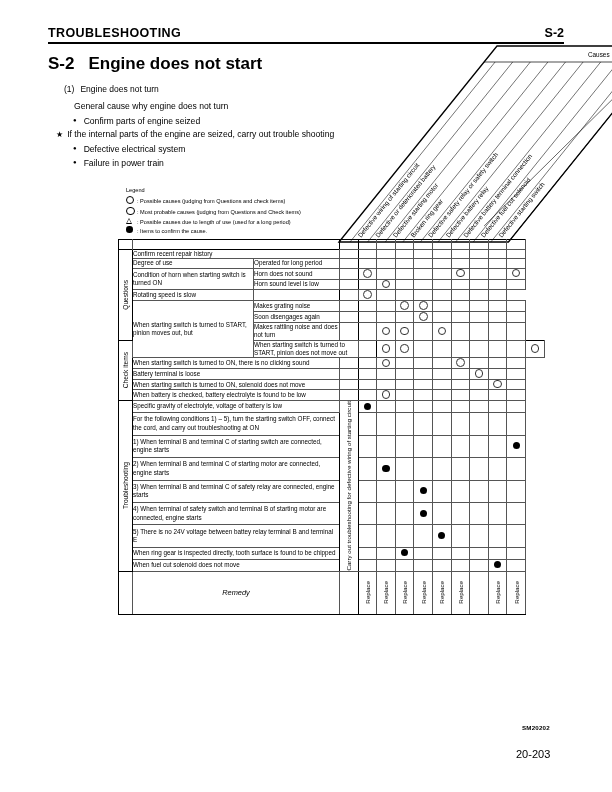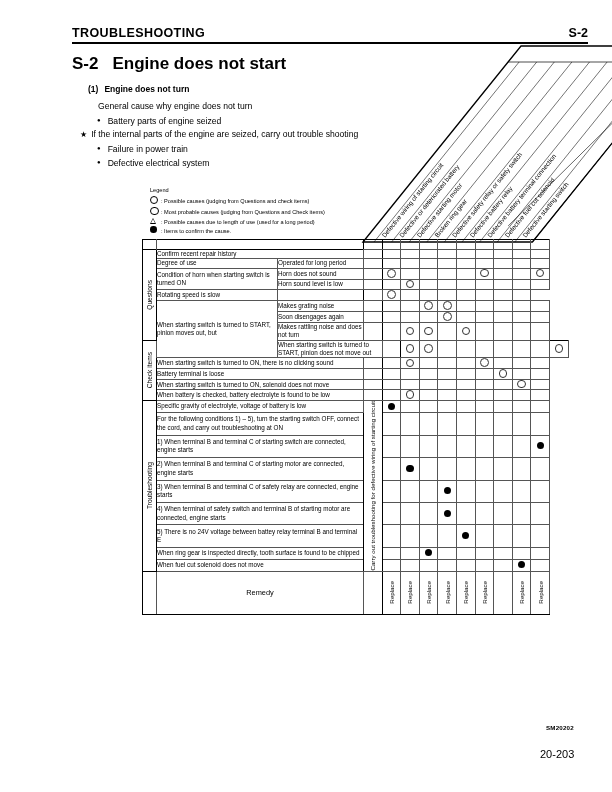--- a/index.html
+++ b/index.html
@@ -5,34 +5,34 @@
   html,body{margin:0;padding:0;}
   body{
     width:612px;height:792px;
     background:#fff;
     font-family:"Liberation Sans", sans-serif;
     color:#000;
     position:relative;
     overflow:hidden;
     -webkit-font-smoothing:antialiased;
   }
-  .page{position:absolute;inset:0;margin-left:24px;}
+  .page{position:absolute;inset:0;}
 
   
   .hdr{
     position:absolute;left:48px;top:26px;width:516px;
     display:flex;justify-content:space-between;align-items:flex-end;
     border-bottom:2px solid #000;padding-bottom:2px;
   }
   .hdr-title{font-size:12.5px;font-weight:bold;letter-spacing:.4px;}
   .hdr-page{font-size:12.5px;font-weight:bold;}
 
   .doc-title{position:absolute;left:48px;top:54px;font-size:17px;font-weight:bold;}
   .doc-title .num{margin-right:14px;}
-  .sub-title{position:absolute;left:48px;top:84px;font-size:8.5px;font-weight:bold;padding-left:16px;}
+  .sub-title{position:absolute;left:48px;top:84px;font-size:8.5px;font-weight:normal;padding-left:16px;}
   .sub-title .n{margin-right:6px;}
 
   .body-txt{position:absolute;left:48px;top:100px;width:310px;font-size:8.6px;line-height:13.6px;}
   .ind1{margin-left:26px;}
   .bullet{margin-left:38px;text-indent:-13px;}
   .bullet:before{content:"\25CF";font-size:6px;vertical-align:2px;margin-right:7px;}
   .star{margin-left:20px;text-indent:-12px;}
   .star:before{content:"\2605";font-size:8px;margin-right:4px;}
   .cont{margin-left:0;}
 
@@ -66,21 +66,21 @@
   .vcol{width:11px;text-align:center;border-left:.9px solid #000 !important;border-right:.9px solid #000 !important;}
   .vcol span{display:block;writing-mode:vertical-rl;transform:rotate(180deg);font-size:6.2px;white-space:nowrap;margin:0 auto;}
   .mk{display:inline-block;}
   .mk.circle{width:6.4px;height:6.4px;border:.8px solid #333;border-radius:50%;}
   .mk.circle2{width:6.8px;height:6.8px;border:1.4px solid #333;border-radius:50%;}
   .mk.dot{width:7.2px;height:7.2px;border-radius:50%;background:#000;}
   .hdrow td{height:9px;border-top:.9px solid #000 !important;}
   .thickb{border-bottom:1.4px solid #000 !important;}
   .thickt{border-top:1.4px solid #000 !important;}
   .thickl{border-left:1.4px solid #000 !important;}
-  .rem-lbl{text-align:center;font-size:7.4px;height:42px;}
+  .rem-lbl{text-align:center;font-size:7.4px;height:42px;font-style:italic;}
   .rep span{display:block;writing-mode:vertical-rl;transform:rotate(180deg);font-size:6.2px;white-space:nowrap;margin:0 auto;}
 
   .footer-code{position:absolute;left:522px;top:724px;font-size:6.2px;font-weight:bold;letter-spacing:.2px;}
   .footer-page{position:absolute;left:516px;top:748px;font-size:11px;}
 </style>
 </head>
 <body>
 
 <div class="page">
 
@@ -92,24 +92,24 @@
   <div class="doc-title">
     <span class="num">S-2</span><span>Engine does not start</span>
   </div>
 
   <div class="sub-title">
     <span class="n">(1)</span><span>Engine does not turn</span>
   </div>
 
   <div class="body-txt">
     <div class="ind1">General cause why engine does not turn</div>
-    <div class="bullet">Battery parts of engine seized</div>
+    <div class="bullet">Confirm parts of engine seized</div>
     <div class="star">If the internal parts of the engine are seized, carry out trouble shooting</div>
+    <div class="bullet">Defective electrical system</div>
     <div class="bullet">Failure in power train</div>
-    <div class="bullet">Defective electrical system</div>
   </div>
 
   <div class="legend">
     <div class="lg-h">Legend</div>
     <div class="lg-row">
       <span class="lg-sym"><i class="sym-c"></i></span>
       <span>: Possible causes (judging from Questions and check items)</span>
     </div>
     <div class="lg-row">
       <span class="lg-sym"><i class="sym-c2"></i></span>

